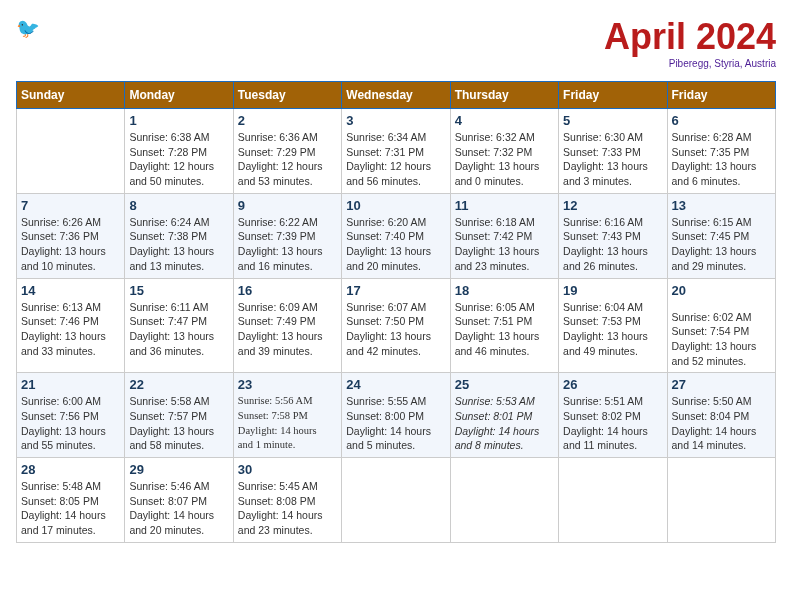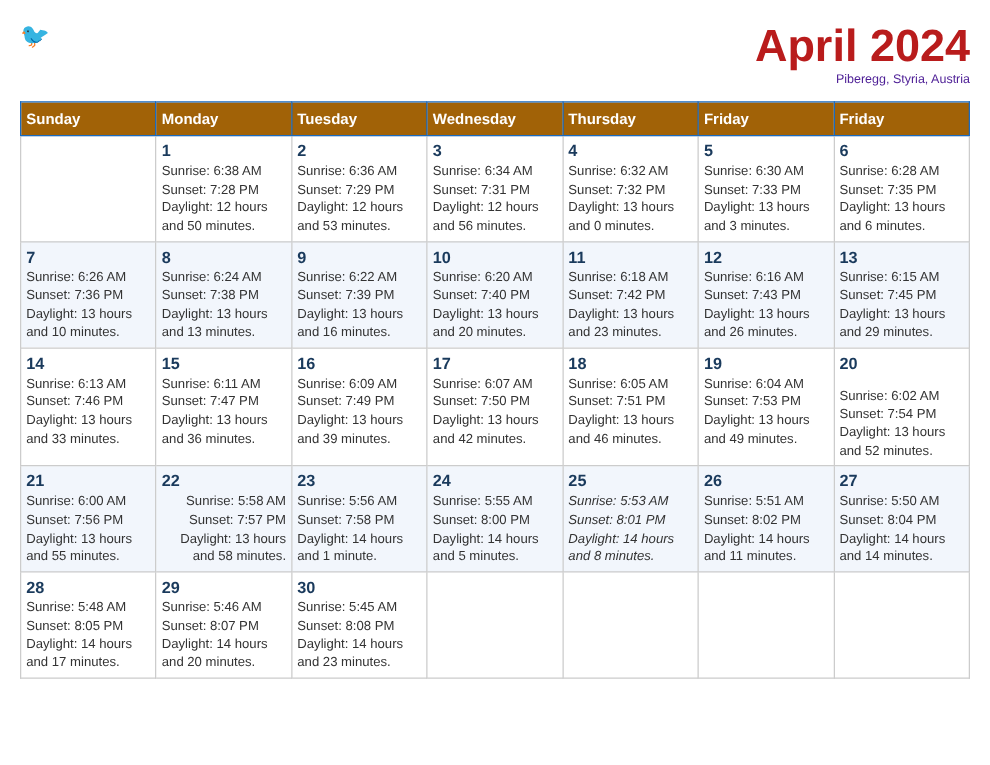--- a/index.html
+++ b/index.html
@@ -262,28 +262,28 @@
       <tr>
         <td>
           <span class="day-number">21</span>
           <div class="day-info" style="white-space: pre-line;">Sunrise: 6:00 AM
 Sunset: 7:56 PM
 Daylight: 13 hours
 and 55 minutes.</div>
         </td>
         <td>
           <span class="day-number">22</span>
-          <div class="day-info" style="white-space: pre-line; text-align: right;">Sunrise: 5:58 AM
+          <div class="day-info" style="white-space: pre-line;">Sunrise: 5:58 AM
 Sunset: 7:57 PM
 Daylight: 13 hours
 and 58 minutes.</div>
         </td>
         <td>
           <span class="day-number">23</span>
-          <div class="day-info" style="white-space: pre-line;">Sunrise: 5:56 AM
+          <div class="day-info" style="white-space: pre-line; font-family: Liberation Serif, serif;">Sunrise: 5:56 AM
 Sunset: 7:58 PM
 Daylight: 14 hours
 and 1 minute.</div>
         </td>
         <td>
           <span class="day-number">24</span>
           <div class="day-info" style="white-space: pre-line;">Sunrise: 5:55 AM
 Sunset: 8:00 PM
 Daylight: 14 hours
 and 5 minutes.</div>

